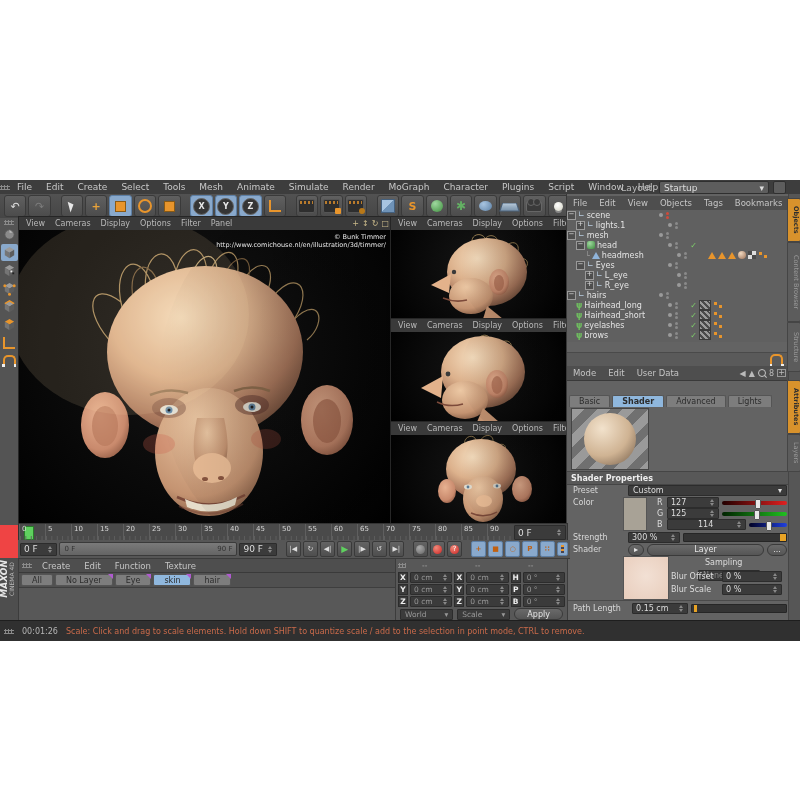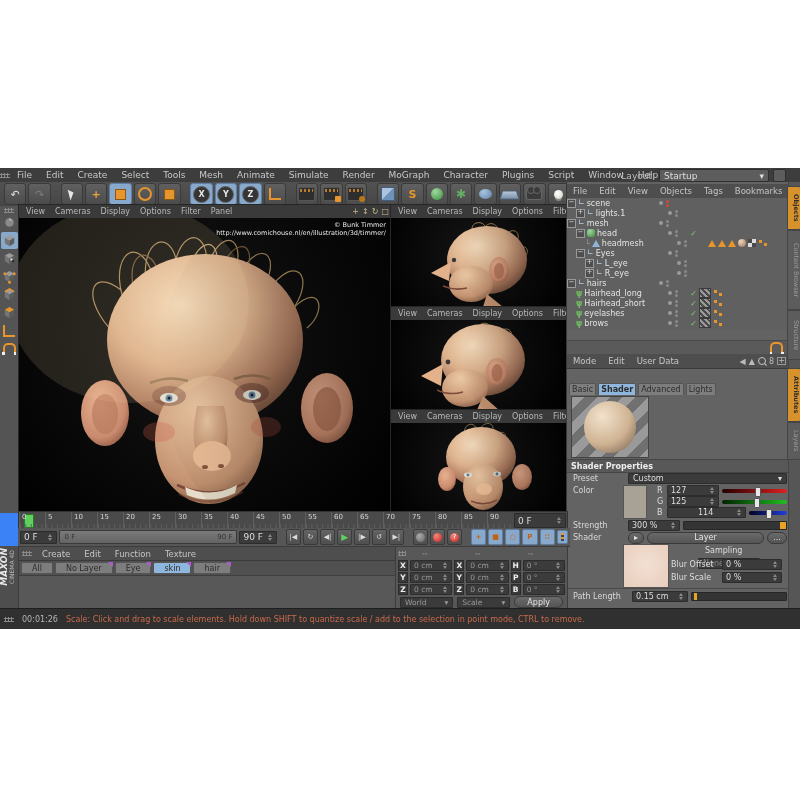--- a/index.html
+++ b/index.html
@@ -1,17 +1,17 @@
 <!DOCTYPE html>
 <html><head>
 <meta charset="utf-8">
 <style>
   html,body{margin:0;padding:0;background:#fff;width:800px;height:800px;overflow:hidden;
     font-family:"DejaVu Sans","Liberation Sans",sans-serif;-webkit-font-smoothing:antialiased;}
-  .app{position:absolute;top:168px;left:0;width:800px;height:460px;background:#3b82f6;font-size:9px;color:#ccc;}
+  .app{position:absolute;top:180px;left:0;width:800px;height:460px;background:#ef4444;font-size:9px;color:#ccc;}
   
   .menubar{position:absolute;top:0;left:0;right:0;height:14px;background:#3d3d3d;display:flex;align-items:center;gap:0;border-bottom:1px solid #2b2b2b;}
   .menubar .mi{padding:0 7px;color:#c8c8c8;font-size:9px;cursor:default;}
   .layoutbox{position:absolute;right:14px;top:1px;display:flex;align-items:center;gap:4px;font-size:9px;color:#bbb;}
   .layout-select{width:100px;height:11px;background:#5d5d5d;border:1px solid #2f2f2f;border-radius:2px;display:flex;align-items:center;justify-content:space-between;padding:0 4px;color:#ddd;}
   .layout-btn{width:11px;height:11px;background:#5d5d5d;border:1px solid #2f2f2f;border-radius:2px;}
   
   .toolbar{position:absolute;top:14px;left:0;width:566px;height:24px;background:linear-gradient(#525252,#464646);border-bottom:1px solid #303030;display:flex;align-items:center;gap:2px;padding-left:4px;}
   .tbtn{width:21px;height:20px;border-radius:3px;background:linear-gradient(#606060,#4c4c4c);border:1px solid #3a3a3a;display:flex;align-items:center;justify-content:center;font-size:11px;color:#ddd;position:relative;}
   .tbtn.hl{background:#89a9cc;border-color:#5d7fa5;}
@@ -83,21 +83,21 @@
   .matb{width:8px;height:8px;border-radius:50%;background:radial-gradient(circle at 35% 30%,#f0d8c0,#9a6f55);}
   .checker{width:8px;height:8px;background:conic-gradient(#ddd 0 25%,#4a4a4a 0 50%,#ddd 0 75%,#4a4a4a 0);}
   .hatch{width:10px;height:8px;background:repeating-linear-gradient(45deg,#999 0 2px,#4a4a4a 2px 4px);border:1px solid #3a3a3a;}
   .phong{width:10px;height:8px;background:radial-gradient(circle at 2.5px 2.5px,#e8952c 1.4px,transparent 1.9px),radial-gradient(circle at 7.5px 5.5px,#e8952c 1.4px,transparent 1.9px);}
   .snapstrip{position:absolute;top:158px;left:0;right:0;height:14px;display:flex;align-items:center;justify-content:flex-end;gap:4px;padding-right:6px;background:#5a5a5a;border-top:1px solid #4a4a4a;border-bottom:1px solid #4a4a4a;}
   
   .ammenu{position:absolute;top:172px;left:0;right:0;}
   .amtitle{position:absolute;top:186px;left:0;right:0;height:13px;display:flex;align-items:center;gap:4px;padding-left:4px;font-size:8px;color:#e8e8e8;background:#636363;}
   .xic{width:8px;height:8px;background:conic-gradient(#eee 0 25%,#333 0 50%,#eee 0 75%,#333 0);border-radius:1px;}
   .amtabs{position:absolute;top:200px;left:2px;right:0;height:13px;display:flex;gap:2px;align-items:flex-end;}
-  .atab{padding:1px 2px;font-size:8px;color:#2c2c2c;background:#7d7d7d;border:1px solid #555;border-bottom:none;border-radius:2px 2px 0 0;}
+  .atab{padding:1px 9px;font-size:8px;color:#2c2c2c;background:#7d7d7d;border:1px solid #555;border-bottom:none;border-radius:2px 2px 0 0;}
   .atab.on{background:#8fb7dd;font-weight:bold;}
   .preview{position:absolute;top:214px;left:4px;width:76px;height:60px;background:repeating-linear-gradient(135deg,#9a9a9a 0 9px,#707070 9px 18px);border:1px solid #444;display:flex;align-items:center;justify-content:center;}
   .prevball{width:52px;height:52px;border-radius:50%;background:radial-gradient(circle at 35% 30%,#f2e2cc,#cfb393 55%,#6e5845);}
   .secthead{position:absolute;top:277px;left:0;right:0;height:12px;background:#585858;border-top:1px solid #454545;border-bottom:1px solid #454545;display:flex;align-items:center;padding-left:4px;font-weight:bold;font-size:8px;color:#eee;}
   .arow{position:absolute;left:0;right:2px;height:11px;display:flex;align-items:center;font-size:8px;color:#ddd;gap:3px;}
   .albl{padding-left:6px;width:52px;flex:none;white-space:nowrap;overflow:hidden;color:#d8d8d8;}
   .fld{background:#3b3b3b;border:1px solid #2c2c2c;border-radius:1px;color:#ddd;height:9px;display:flex;align-items:center;padding:0 3px;position:relative;}
   .fld .sp{margin-left:auto;width:5px;height:7px;position:relative;}
   .fld .sp::before{content:"";position:absolute;top:0;left:0;border-left:2.5px solid transparent;border-right:2.5px solid transparent;border-bottom:3px solid #888;}
   .fld .sp::after{content:"";position:absolute;bottom:0;left:0;border-left:2.5px solid transparent;border-right:2.5px solid transparent;border-top:3px solid #888;}

